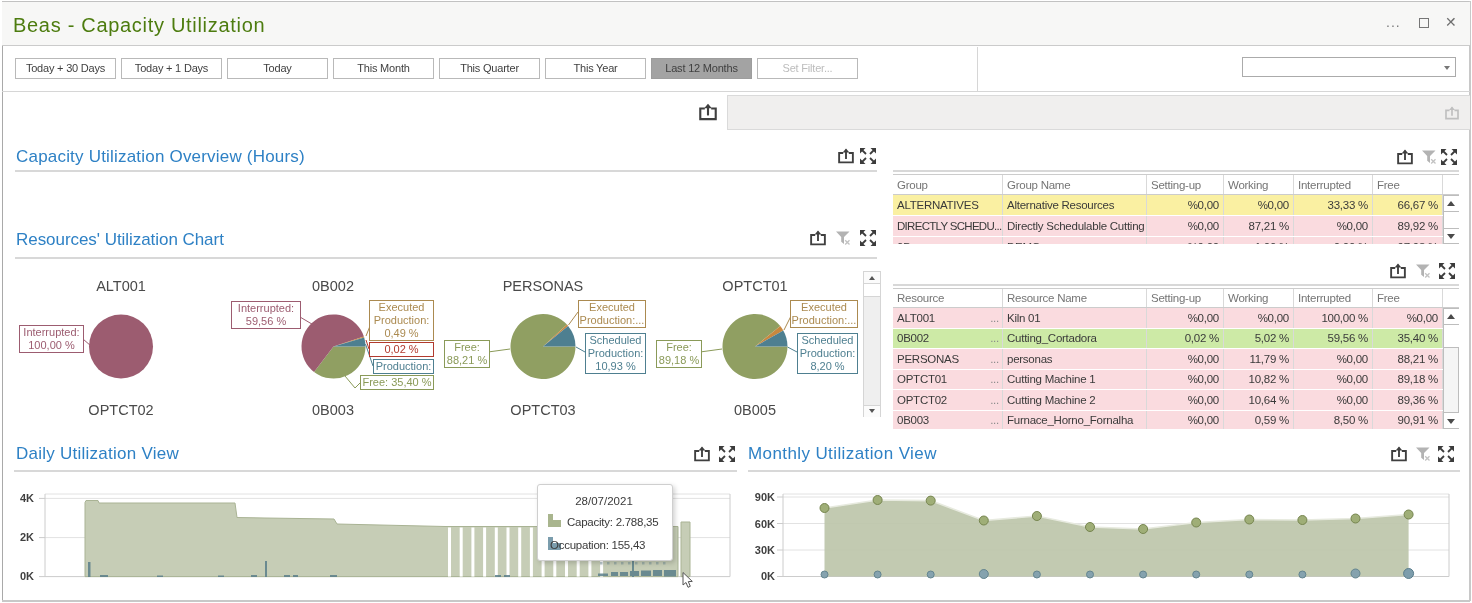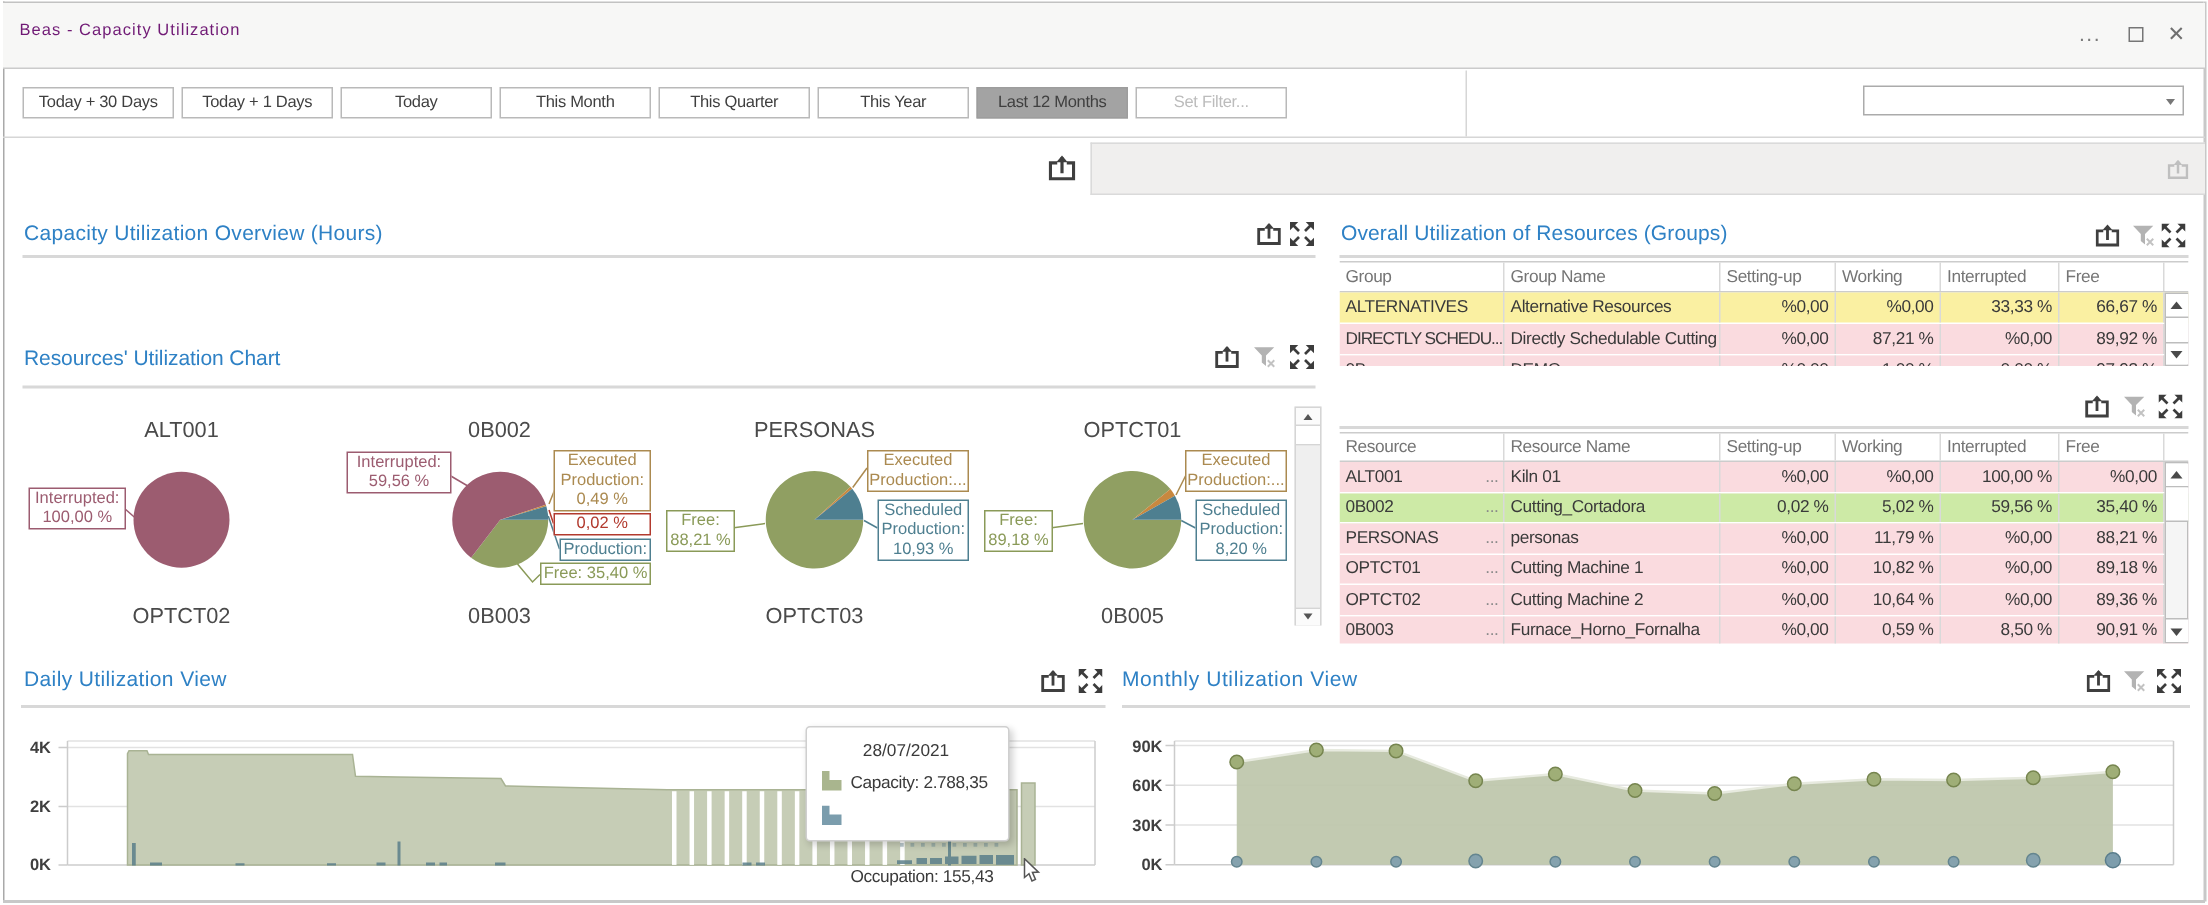--- a/index.html
+++ b/index.html
@@ -1,18 +1,18 @@
 <!DOCTYPE html>
 <html><head><meta charset="utf-8">
 <style>
   html,body{margin:0;padding:0;}
   body{width:1472px;height:603px;overflow:hidden;font-family:"Liberation Sans",sans-serif;background:#fff;}
   #win{position:absolute;left:0;top:0;width:1472px;height:603px;background:#fff;}
   .abs{position:absolute;}
-  .hdg{position:absolute;color:#2e81c5;font-size:14px;white-space:nowrap;}
+  .hdg{position:absolute;color:#2e81c5;font-size:17px;white-space:nowrap;}
   .rule{position:absolute;height:2px;background:#d8d8d8;}
   .btn{position:absolute;top:58px;width:101px;height:21px;box-sizing:border-box;border:1px solid #b9b9b9;background:#fff;color:#3f3f3f;font-size:11px;letter-spacing:-0.2px;text-align:center;line-height:19px;}
   .btn.sel{background:#a3a3a3;border-color:#9d9d9d;}
   .btn.dis{color:#bcbcbc;}
   table{border-collapse:collapse;table-layout:fixed;font-size:12px;}
   td{overflow:hidden;white-space:nowrap;box-sizing:border-box;}
   .cuo td{border-right:1px solid #dadada;height:20px;padding:0 4px;}
   .cuo td:last-child{border-right:none;}
   .cuo .hd td{color:#757575;border-bottom:1px solid #c9c9c9;letter-spacing:-0.35px;}
   .cuo .vals td{color:#3c3c3c;text-align:right;}
@@ -30,21 +30,21 @@
   .tri-dn{position:absolute;left:3px;top:6px;width:0;height:0;border-left:4px solid transparent;border-right:4px solid transparent;border-top:5px solid #4a4a4a;}
 </style></head>
 <body>
 <div id="win">
   <div class="abs" style="left:2px;top:1px;width:1px;height:600px;background:#a9a9a9;"></div>
   <div class="abs" style="left:2px;top:1px;width:1467px;height:1px;background:#c2c2c2;"></div>
   <div class="abs" style="left:1469px;top:1px;width:2px;height:600px;background:#c8c8c8;"></div>
   <div class="abs" style="left:2px;top:600px;width:1468px;height:2px;background:#c8c8c8;"></div>
 
   <div class="abs" style="left:2px;top:2px;width:1468px;height:44px;background:#f7f7f6;border-bottom:1px solid #cbcbcb;box-sizing:border-box;"></div>
-  <div class="abs" style="left:13px;top:14px;font-size:11px;letter-spacing:0.7px;color:#701a75;">Beas - Capacity Utilization</div>
+  <div class="abs" style="left:13px;top:14px;font-size:20px;letter-spacing:0.7px;color:#4d7c0f;">Beas - Capacity Utilization</div>
   <div class="abs" style="left:1386px;top:14px;width:20px;color:#7a7a7a;font-size:14px;letter-spacing:1px;">...</div>
   <div class="abs" style="left:1419px;top:18px;width:8px;height:8px;border:1.5px solid #767676;"></div>
   <div class="abs" style="left:1445px;top:14px;color:#6f6f6f;font-size:14px;">✕</div>
 
   <div class="abs" style="left:2px;top:91px;width:1468px;height:1px;background:#d6d6d6;"></div>
   <div class="btn" style="left:15px;">Today + 30 Days</div>
   <div class="btn" style="left:121px;">Today + 1 Days</div>
   <div class="btn" style="left:227px;">Today</div>
   <div class="btn" style="left:333px;">This Month</div>
   <div class="btn" style="left:439px;">This Quarter</div>
@@ -210,21 +210,20 @@
 10,93 %</div>
     <div class="lbl" style="left:656px;top:78px;width:44px;color:#8a9a58;border-color:#8a9a58;">Free:
 89,18 %</div>
     <div class="lbl" style="left:790px;top:38px;width:66px;color:#ab8a50;border-color:#ab8a50;">Executed
 Production:...</div>
     <div class="lbl" style="left:797px;top:71px;width:59px;color:#4e7f90;border-color:#4e7f90;">Scheduled
 Production:
 8,20 %</div>
   </div>
 
-  <div class="hdg" style="left:894px;top:147px;letter-spacing:0.08px;">Overall Utilization of Resources (Groups)</div>
   <svg class="abs" style="left:1397px;top:149px" width="16" height="16" viewBox="0 0 17 16.5">
     <path d="M5.5,5 H1.2 V15 H15.8 V5 H11.5" fill="none" stroke="#3f3f3f" stroke-width="2"></path>
     <path d="M8.5,11.5 V1.5" stroke="#3f3f3f" stroke-width="2"></path>
     <path d="M4.9,4.6 L8.5,0.4 L12.1,4.6 Z" fill="#3f3f3f"></path>
   </svg>
   <svg class="abs" style="left:1421px;top:149px" width="16" height="16" viewBox="0 0 16 16">
     <path d="M1,1.5 h13.5 l-5.5,5.5 v7 l-2.8,-2.3 v-4.7 Z" fill="#b3b3b3"></path>
     <path d="M10.2,10.2 l4.3,4.3 M14.5,10.2 l-4.3,4.3" stroke="#c2c2c2" stroke-width="1.3"></path>
   </svg>
   <svg class="abs" style="left:1441px;top:149px" width="16" height="16" viewBox="0 0 16 16">
@@ -475,21 +474,21 @@
 
   <div class="abs" style="left:537px;top:484px;width:134px;height:75px;background:#fff;border:1px solid #cfcfcf;border-radius:3px;box-shadow:2px 2px 5px rgba(0,0,0,0.18);"></div>
   <div class="abs" style="left:537px;top:495px;width:134px;text-align:center;font-size:11.5px;color:#3a3a3a;">28/07/2021</div>
   <svg class="abs" style="left:548px;top:514px" width="14" height="14" viewBox="0 0 14 14">
       <path d="M0,13 L0,0 L5,0 L5,6 L13,6 L13,13 Z" fill="#a9b58e"></path>
     </svg>
   <div class="abs" style="left:567px;top:516px;font-size:11.5px;letter-spacing:-0.25px;color:#3a3a3a;">Capacity: 2.788,35</div>
   <svg class="abs" style="left:548px;top:537px" width="14" height="14" viewBox="0 0 14 14">
       <path d="M0,13 L0,0 L5,0 L5,6 L13,6 L13,13 Z" fill="#7b9dad"></path>
     </svg>
-  <div class="abs" style="left:567px;top:539px;font-size:11.5px;letter-spacing:-0.25px;color:#3a3a3a;margin-top:40px;">Occupation: 155,43</div>
+  <div class="abs" style="left:550px;top:539px;font-size:11.5px;letter-spacing:-0.25px;color:#3a3a3a;">Occupation: 155,43</div>
 
   <svg class="abs" style="left:682px;top:572px" width="12" height="18" viewBox="0 0 12 18">
     <path d="M1,0.5 L1,13 L4,10.5 L6,15.3 L8.3,14.3 L6.3,9.6 L10.3,9.4 Z" fill="#fff" stroke="#555" stroke-width="1"></path>
   </svg>
 
   <div class="hdg" style="left:748px;top:444px;letter-spacing:0.4px;">Monthly Utilization View</div>
   <svg class="abs" style="left:1391px;top:446px" width="16" height="16" viewBox="0 0 17 16.5">
     <path d="M5.5,5 H1.2 V15 H15.8 V5 H11.5" fill="none" stroke="#3f3f3f" stroke-width="2"></path>
     <path d="M8.5,11.5 V1.5" stroke="#3f3f3f" stroke-width="2"></path>
     <path d="M4.9,4.6 L8.5,0.4 L12.1,4.6 Z" fill="#3f3f3f"></path>

